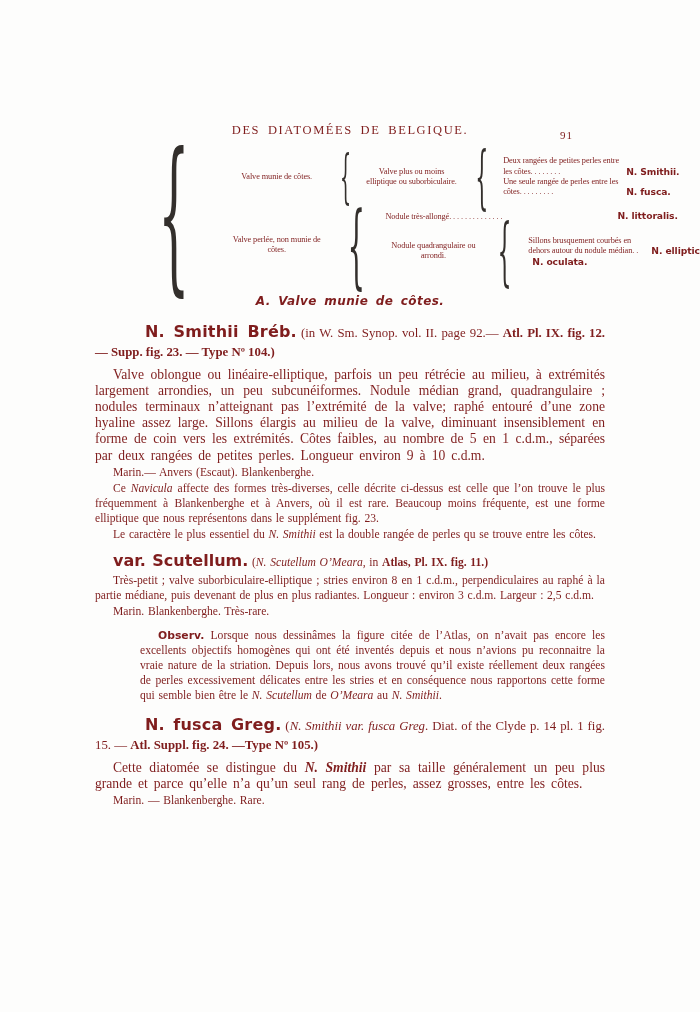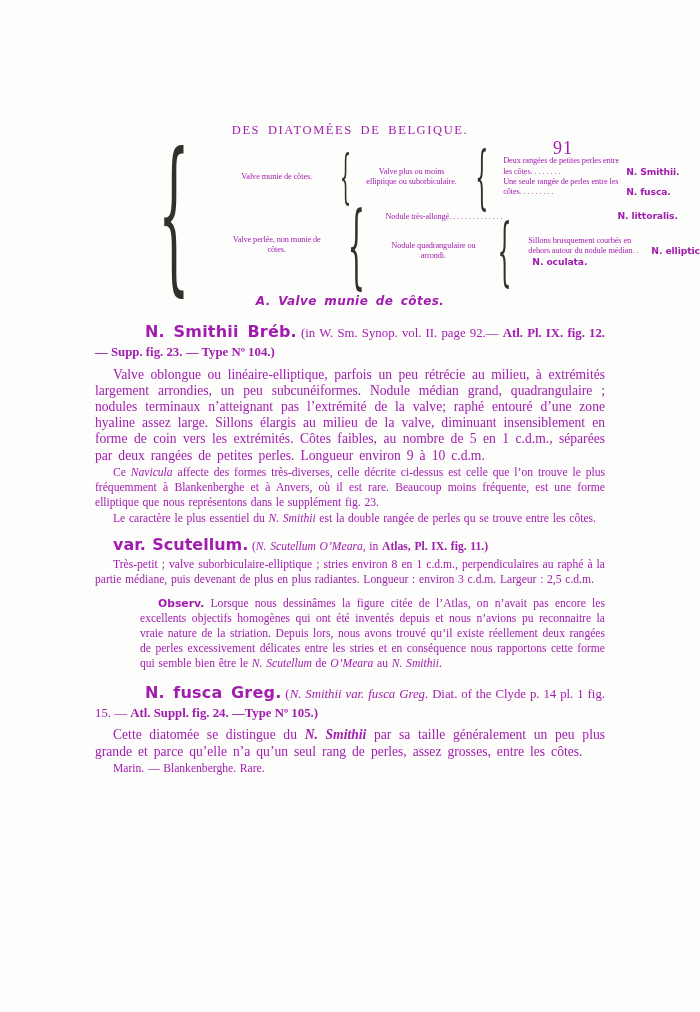--- a/index.html
+++ b/index.html
@@ -2,32 +2,32 @@
 <html><head>
 <meta charset="utf-8">
 <style>
   html,body { margin:0; padding:0; background:#ffffff; }
   .page {
     position:relative;
     width:700px; height:1012px;
     box-sizing:border-box;
     padding:123px 95px 0 95px;
     background:#fdfdfc;
-    color:#a21caf;
+    color:#7f1d1d;
     font-family:"Liberation Serif", serif;
     overflow:hidden;
   }
 
   
   .pagehead { position:relative; height:15px; }
   .running-title {
     text-align:center; font-size:12.5px; letter-spacing:1.6px;
     word-spacing:3px;
   }
-  .page-number { position:absolute; right:32px; top:15px; font-size:18px; letter-spacing:1px; }
+  .page-number { position:absolute; right:32px; top:6px; font-size:11px; letter-spacing:1px; }
 
   
   .section-title {
     margin:15px 0 0; text-align:center;
     font-family:"DejaVu Sans", sans-serif; font-style:italic; font-weight:bold;
     font-size:14.5px; letter-spacing:3px; word-spacing:4px;
   }
 
   
   .key {
@@ -148,29 +148,31 @@
 
     </div>
   </div>
 
   <div class="subheading">A.  Valve munie de côtes.</div>
 
   <p class="sp-head"><span class="sp-name">N. Smithii Bréb.</span><span> (in W. Sm. Synop. vol. II. page 92.— </span><span class="ref-b">Atl. Pl. IX. fig. 12. — Supp. fig. 23. — Type Nº 104.)</span></p>
 
   <p class="body-lg">Valve oblongue ou linéaire-elliptique, parfois un peu rétrécie au milieu, à extrémités largement arrondies, un peu subcunéiformes. Nodule médian grand, quadrangulaire ; nodules terminaux n’atteignant pas l’extrémité de la valve; raphé entouré d’une zone hyaline assez large. Sillons élargis au milieu de la valve, diminuant insensiblement en forme de coin vers les extrémités. Côtes faibles, au nombre de 5 en 1 c.d.m., séparées par deux rangées de petites perles. Longueur environ 9 à 10 c.d.m.</p>
 
+  <p class="body-sm">Marin.— Anvers (Escaut). Blankenberghe.</p>
 
   <p class="body-sm"><span>Ce </span><span class="it">Navicula</span><span> affecte des formes très-diverses, celle décrite ci-dessus est celle que l’on trouve le plus fréquemment à Blankenberghe et à Anvers, où il est rare. Beaucoup moins fréquente, est une forme elliptique que nous représentons dans le supplément fig. 23.</span></p>
 
   <p class="body-sm"><span>Le caractère le plus essentiel du </span><span class="it">N. Smithii</span><span> est la double rangée de perles qu se trouve entre les côtes.</span></p>
 
   <p class="body-sm var-head"><span class="var-name">var. Scutellum.</span><span> (</span><span class="it">N. Scutellum O’Meara</span><span>, in </span><span class="ref-b">Atlas, Pl. IX. fig. 11.)</span></p>
 
   <p class="body-sm">Très-petit ; valve suborbiculaire-elliptique ; stries environ 8 en 1 c.d.m., perpendiculaires au raphé à la partie médiane, puis devenant de plus en plus radiantes. Longueur : environ 3 c.d.m. Largeur : 2,5 c.d.m.</p>
 
+  <p class="body-sm">Marin. Blankenberghe. Très-rare.</p>
 
   <p class="body-sm observ-p"><span class="observ-label">Observ.</span><span> Lorsque nous dessinâmes la figure citée de l’Atlas, on n’avait pas encore les excellents objectifs homogènes qui ont été inventés depuis et nous n’avions pu reconnaitre la vraie nature de la striation. Depuis lors, nous avons trouvé qu’il existe réellement deux rangées de perles excessivement délicates entre les stries et en conséquence nous rapportons cette forme qui semble bien être le </span><span class="it">N. Scutellum</span><span> de </span><span class="it">O’Meara</span><span> au </span><span class="it">N. Smithii</span><span>.</span></p>
 
   <p class="sp-head fusca"><span class="sp-name">N. fusca Greg.</span><span> (</span><span class="it">N. Smithii var. fusca Greg</span><span>. Diat. of the Clyde p. 14 pl. 1 fig. 15. — </span><span class="ref-b">Atl. Suppl. fig. 24. —Type Nº 105.)</span></p>
 
   <p class="body-lg"><span>Cette diatomée se distingue du </span><span class="bi">N. Smithii</span><span> par sa taille généralement un peu plus grande et parce qu’elle n’a qu’un seul rang de perles, assez grosses, entre les côtes.</span></p>
 
   <p class="body-sm">Marin. — Blankenberghe. Rare.</p>
 
 </div>

